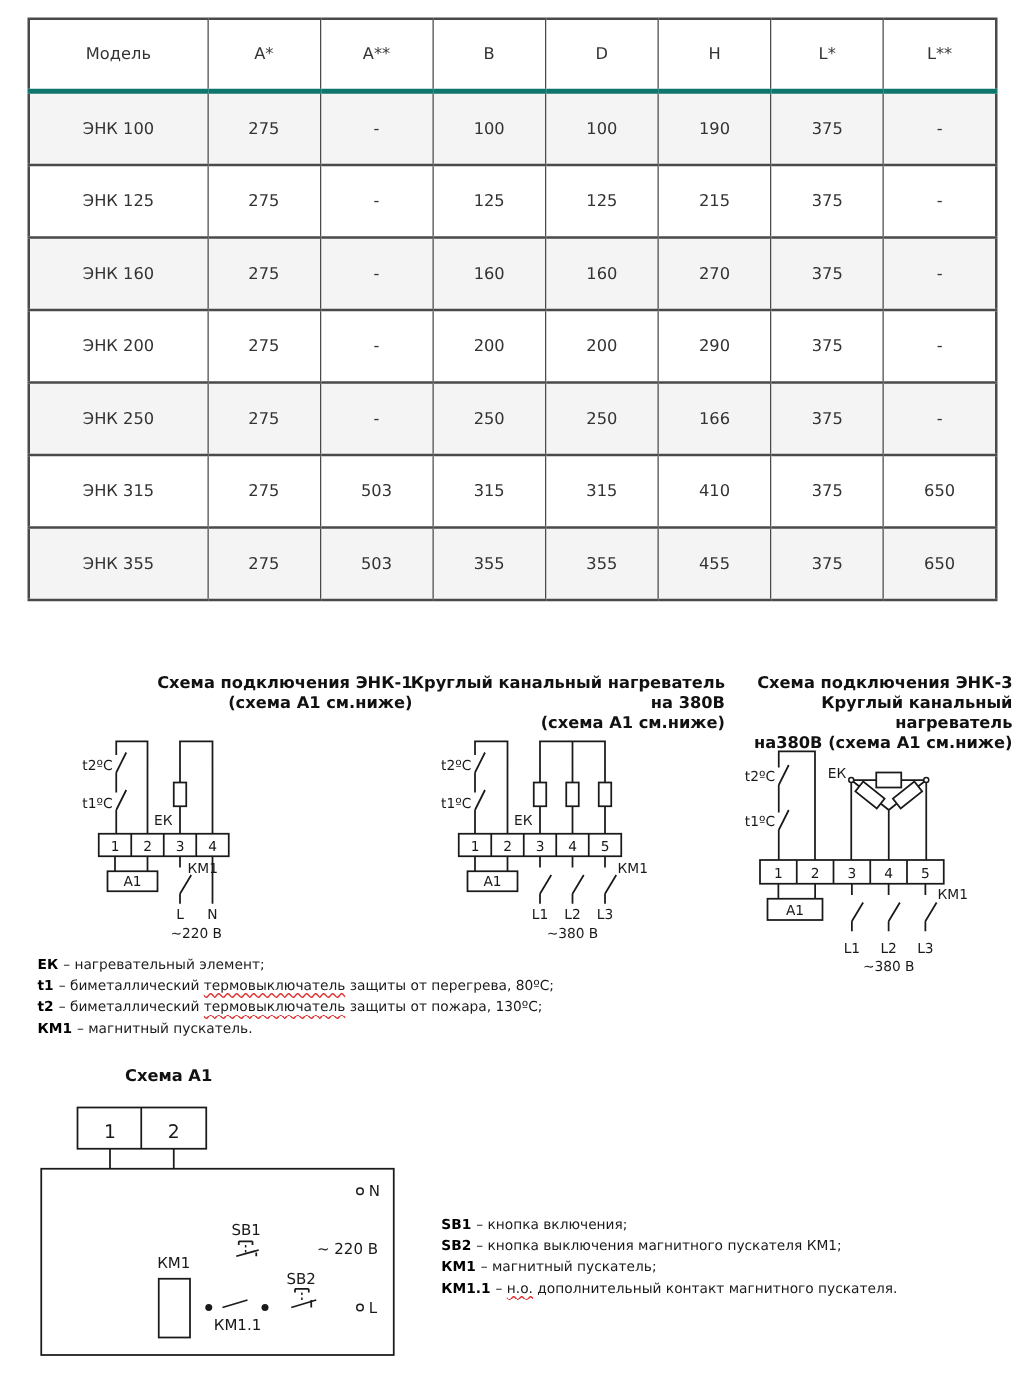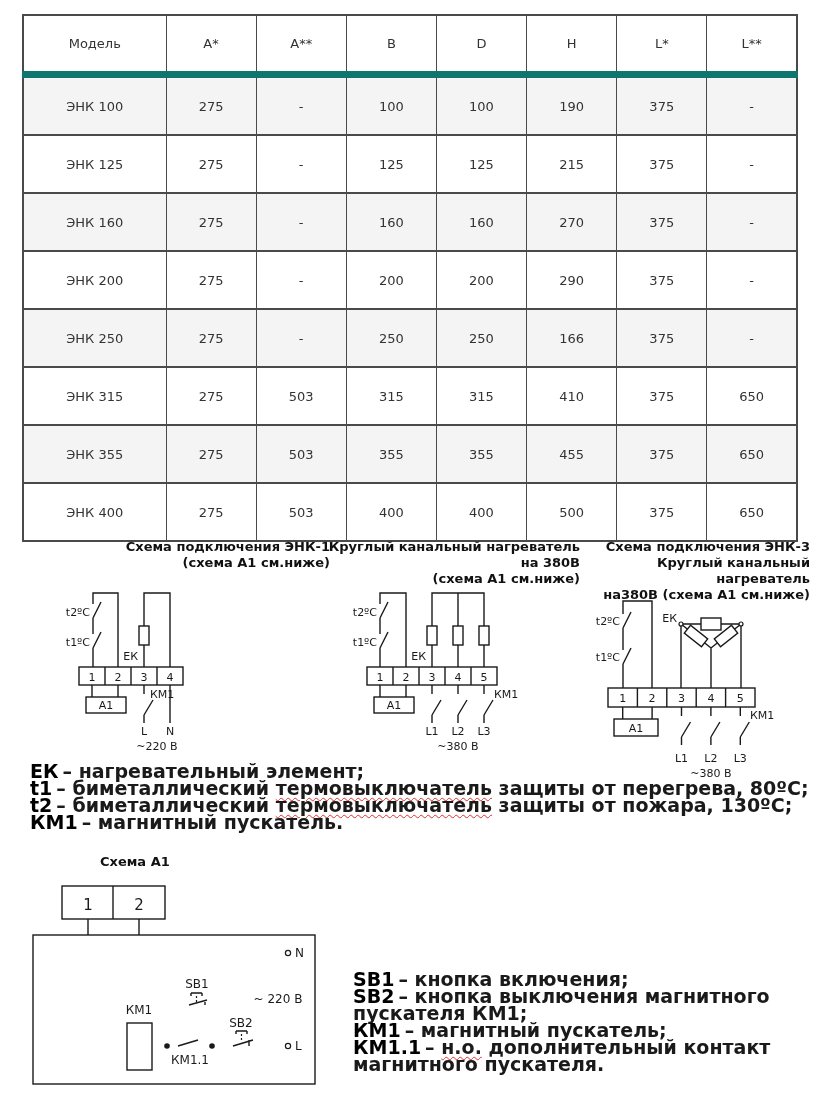--- a/index.html
+++ b/index.html
@@ -6,21 +6,21 @@
   #page{position:relative;width:820px;height:1105px;background:#fff;overflow:hidden;
         font-family:"DejaVu Sans","Liberation Sans",sans-serif;color:#1a1a1a;}
 
   
   #spec-table{position:absolute;left:22px;top:14px;width:776px;border-collapse:collapse;
               table-layout:fixed;border:2px solid #4a4a4a;}
   #spec-table th,#spec-table td{border-left:1px solid #4a4a4a;border-right:1px solid #4a4a4a;
               border-top:2px solid #4a4a4a;border-bottom:2px solid #4a4a4a;
               height:54px;text-align:center;vertical-align:middle;
               font-size:13px;font-weight:400;color:#333;background:#fff;}
-  #spec-table thead th{height:53px;border-bottom:7px solid #0f766e;}
+  #spec-table thead th{height:53px;border-bottom:4px solid #0f766e;}
   #spec-table tbody tr:nth-child(odd) td{background:#f4f4f4;}
 
   
   .diag-title{position:absolute;text-align:right;font-size:13px;font-weight:bold;
               line-height:16px;color:#111;}
   .diag-title span{display:block;}
   #title-enk1{left:30px;top:539px;width:300px;}
   #title-enk2{left:310px;top:539px;width:270px;}
   #title-enk3{left:590px;top:539px;width:220px;}
   #title-a1{left:100px;top:854px;width:130px;text-align:left;font-size:13px;
@@ -35,21 +35,21 @@
   .wire{stroke:#1a1a1a;stroke-width:1.4;fill:none;}
   .box{stroke:#1a1a1a;stroke-width:1.4;fill:#fff;}
   .lbl{font-family:"DejaVu Sans","Liberation Sans",sans-serif;font-size:11px;fill:#1a1a1a;}
   .lbl-big{font-family:"DejaVu Sans","Liberation Sans",sans-serif;font-size:15px;fill:#1a1a1a;}
   .lbl-md{font-family:"DejaVu Sans","Liberation Sans",sans-serif;font-size:12px;fill:#1a1a1a;}
   .dash{stroke:#1a1a1a;stroke-width:1.2;fill:none;stroke-dasharray:2 2;}
   .dot{fill:#1a1a1a;stroke:none;}
   .node{fill:#fff;stroke:#1a1a1a;stroke-width:1.2;}
 
   
-  .legend{position:absolute;font-size:19px;line-height:17px;color:#1a1a1a;font-weight:bold;}
+  .legend{position:absolute;font-size:11px;line-height:17px;color:#1a1a1a;}
   #legend-components{left:30px;top:763px;}
   #legend-a1{left:353px;top:971px;}
   .legend b{color:#000;margin-right:4px;}
   .wavy{text-decoration:underline;text-decoration-style:wavy;text-decoration-color:#e03030;
         text-decoration-thickness:1px;text-underline-offset:2px;}
 </style>
 </head>
 <body>
 
 <div id="page">
@@ -138,30 +138,20 @@
           <td>375</td>
           <td>650</td>
         </tr>
         <tr>
           <td>ЭНК 355</td>
           <td>275</td>
           <td>503</td>
           <td>355</td>
           <td>355</td>
           <td>455</td>
-          <td>375</td>
-          <td>650</td>
-        </tr>
-        <tr>
-          <td>ЭНК 400</td>
-          <td>275</td>
-          <td>503</td>
-          <td>400</td>
-          <td>400</td>
-          <td>500</td>
           <td>375</td>
           <td>650</td>
         </tr>
       </tbody>
   </table>
 
   <div class="diag-title" id="title-enk1">
     <span>Схема подключения ЭНК-1</span>
     <span>(схема А1 см.ниже)</span>
   </div>

